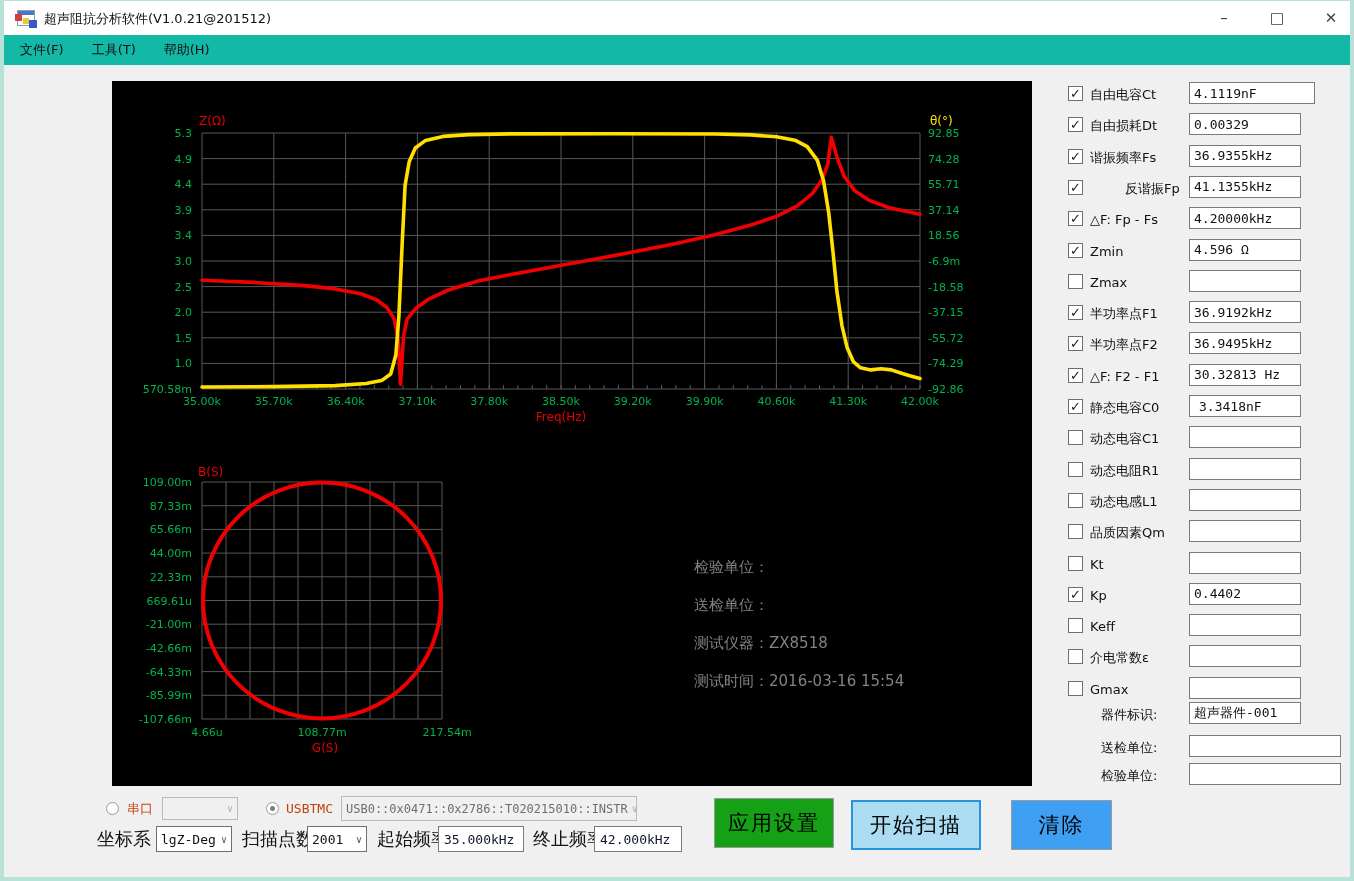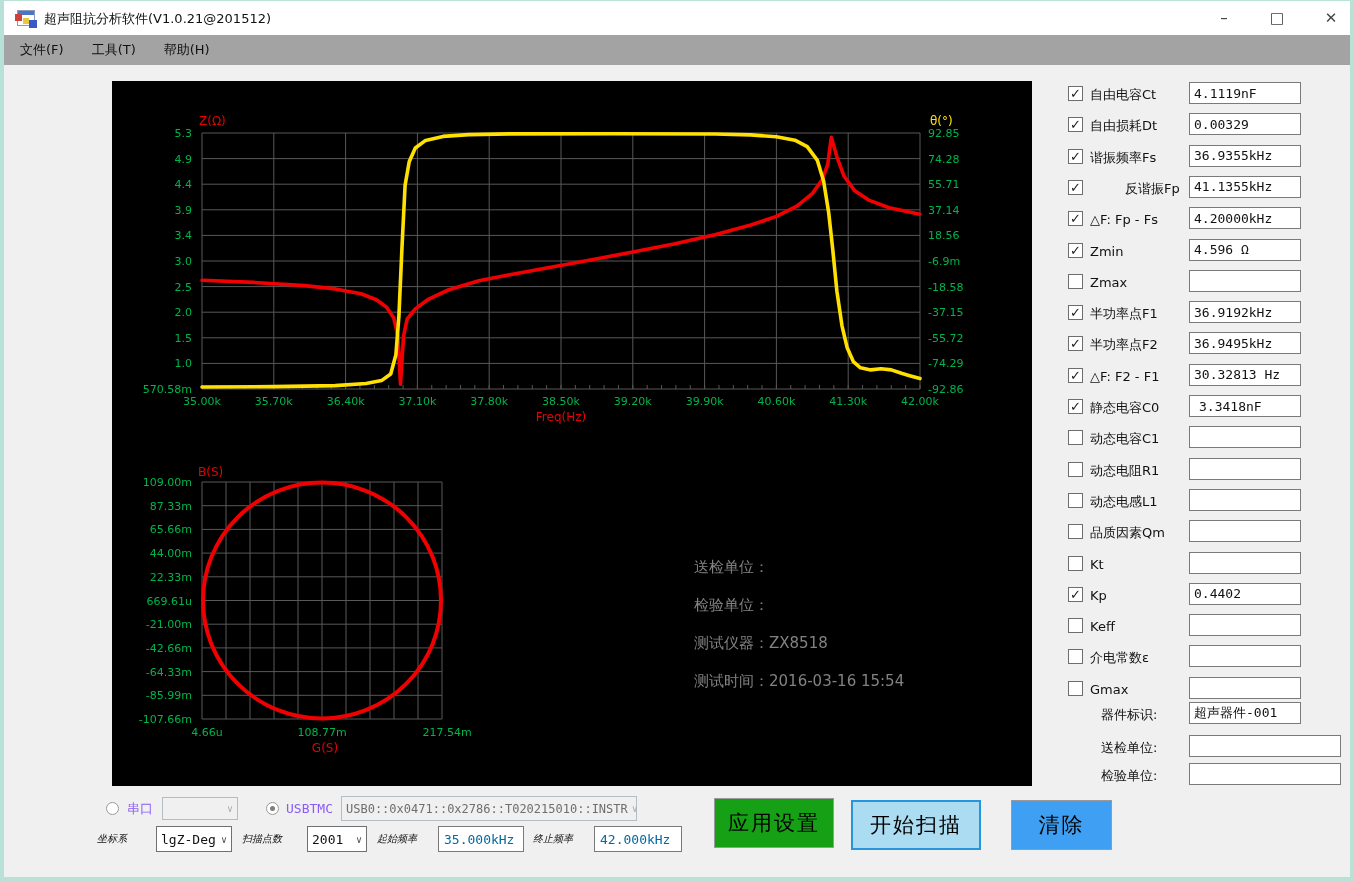--- a/index.html
+++ b/index.html
@@ -10,47 +10,47 @@
   #titlebar { position:absolute; left:0; top:0; width:100%; height:34px; background:#ffffff; }
   #appicon { position:absolute; left:13px; top:9px; width:18px; height:16px; border:1px solid #8a9ab8; background:#fff; }
   #appicon .bar { position:absolute; left:0; top:0; width:100%; height:4px; background:#4a76c8; }
   #appicon .sq1 { position:absolute; left:-3px; top:3px; width:7px; height:7px; background:#d04038; }
   #appicon .sq2 { position:absolute; left:5px; top:7px; width:6px; height:6px; background:#e8c840; }
   #appicon .sq3 { position:absolute; right:-3px; bottom:-3px; width:8px; height:8px; background:#3858c8; }
   #title { position:absolute; left:40px; top:9px; font-size:13px; color:#111; }
   .wctl { position:absolute; top:5px; width:34px; height:24px; text-align:center; line-height:24px;
           font-size:15px; color:#444; cursor:default; }
   
-  #menubar { position:absolute; left:0; top:34px; width:100%; height:30px; background:#a3a3a3; display:flex; align-items:center; }
+  #menubar { position:absolute; left:0; top:34px; width:100%; height:30px; background:#14b8a6; display:flex; align-items:center; }
   .menu-item { font-size:13px; color:#111; padding:4px 12px; margin-left:4px; }
   
   #blackpanel { position:absolute; left:108px; top:80px; width:920px; height:705px; background:#000; }
   #plots { position:absolute; left:0; top:0; }
   #infoblock { position:absolute; left:582px; top:474px; color:#828282; font-size:15px; }
   #infoblock div { height:38px; line-height:24px; }
   
   .cb { position:absolute; width:15px; height:15px; background:#fff; border:1px solid #6e6e6e;
         font-size:13px; line-height:13px; text-align:center; color:#1a1a1a; }
   .rowlbl { position:absolute; font-size:13px; color:#111; line-height:21px; white-space:nowrap; }
   .valbox { position:absolute; height:22px; background:#fff; border:1px solid #7a7a7a;
             font-family:"DejaVu Sans Mono",monospace; font-size:13px; color:#111; padding:0 4px; outline:none; }
   
   .radio { position:absolute; width:13px; height:13px; border-radius:50%; border:1px solid #9a9a9a; background:#fff; }
   .radio .dot { position:absolute; left:3px; top:3px; width:5px; height:5px; border-radius:50%; background:#7e7e7e; display:none; }
   .radio.sel .dot { display:block; }
-  .gray { color:#8b5cf6; }
+  .gray { color:#c2410c; }
   .ctl-lbl { position:absolute; font-size:13px; line-height:22px; white-space:nowrap; }
-  .ctl-lbl2 { position:absolute; font-size:10px; color:#111; line-height:26px; white-space:nowrap;font-style:italic; }
+  .ctl-lbl2 { position:absolute; font-size:18px; color:#111; line-height:26px; white-space:nowrap; }
   .combo { position:absolute; background:#fff; border:1px solid #707070; font-family:"DejaVu Sans Mono",monospace;
            font-size:13px; color:#111; display:flex; align-items:center; padding:0 4px; }
   .combo .chev { margin-left:auto; font-size:10px; color:#555; padding-left:4px; }
   .combo.disabled { background:#f0f0f0; border-color:#b4bcc4; color:#6e6e6e; }
   .combo.disabled .chev { color:#a8b0b8; }
   .tbox { position:absolute; background:#fff; border:1px solid #7a7a7a; font-family:"DejaVu Sans Mono",monospace;
-          font-size:13px; color:#0369a1; padding:0 5px; outline:none; }
+          font-size:13px; color:#0f172a; padding:0 5px; outline:none; }
   .bigbtn { position:absolute; height:50px; font-size:21px; color:#000; letter-spacing:2px;
             text-align:center; cursor:default; font-family:"DejaVu Sans",sans-serif; }
   #btn-apply { left:710px; top:797px; width:120px; border:1px solid #9a9a9a; }
   #btn-scan  { left:847px; top:799px; width:130px; border:2px solid #2795db; }
   #btn-clear { left:1007px; top:799px; width:101px; border:1px solid #9a9a9a; }
 </style>
 </head>
 <body>
 
 <div id="window">
@@ -221,31 +221,31 @@
         <text x="80" y="618.3" fill="#00b44c" text-anchor="end" font-size="11" font-family="&quot;DejaVu Sans&quot;,sans-serif">-85.99m</text>
         <text x="80" y="642" fill="#00b44c" text-anchor="end" font-size="11" font-family="&quot;DejaVu Sans&quot;,sans-serif">-107.66m</text>
         <text x="95" y="655" fill="#00b44c" text-anchor="middle" font-size="11" font-family="&quot;DejaVu Sans&quot;,sans-serif">4.66u</text>
         <text x="210" y="655" fill="#00b44c" text-anchor="middle" font-size="11" font-family="&quot;DejaVu Sans&quot;,sans-serif">108.77m</text>
         <text x="335" y="655" fill="#00b44c" text-anchor="middle" font-size="11" font-family="&quot;DejaVu Sans&quot;,sans-serif">217.54m</text>
         <text x="86" y="395" fill="#e80000" text-anchor="start" font-size="12" font-family="&quot;DejaVu Sans&quot;,sans-serif">B(S)</text>
         <text x="213" y="671" fill="#e80000" text-anchor="middle" font-size="12" font-family="&quot;DejaVu Sans&quot;,sans-serif">G(S)</text>
         <ellipse cx="210" cy="519.5" rx="119" ry="118" fill="none" stroke="#f00000" stroke-width="4"></ellipse>
       </svg>
     <div id="infoblock">
+      <div>检验单位：</div>
       <div>送检单位：</div>
-      <div>检验单位：</div>
       <div>测试仪器：ZX8518</div>
       <div>测试时间：2016-03-16 15:54</div>
     </div>
   </div>
 
   <div id="results">
       <div class="cb" style="left: 1064px; top: 85px;">✓</div>
       <div class="rowlbl" style="left: 1086px; top: 83px;">自由电容Ct</div>
-      <input class="valbox" readonly="" value="4.1119nF" style="left: 1185px; top: 81px; width: 112px;">
+      <input class="valbox" readonly="" value="4.1119nF" style="left: 1185px; top: 81px; width: 126px;">
       <div class="cb" style="left: 1064px; top: 116.3px;">✓</div>
       <div class="rowlbl" style="left: 1086px; top: 114.3px;">自由损耗Dt</div>
       <input class="valbox" readonly="" value="0.00329" style="left: 1185px; top: 112.3px; width: 112px;">
       <div class="cb" style="left: 1064px; top: 147.6px;">✓</div>
       <div class="rowlbl" style="left: 1086px; top: 145.6px;">谐振频率Fs</div>
       <input class="valbox" readonly="" value="36.9355kHz" style="left: 1185px; top: 143.6px; width: 112px;">
       <div class="cb" style="left: 1064px; top: 178.9px;">✓</div>
       <div class="rowlbl" style="left: 1086px; top: 176.9px; margin-left: 35px;">反谐振Fp</div>
       <input class="valbox" readonly="" value="41.1355kHz" style="left: 1185px; top: 174.9px; width: 112px;">
       <div class="cb" style="left: 1064px; top: 210.2px;">✓</div>

